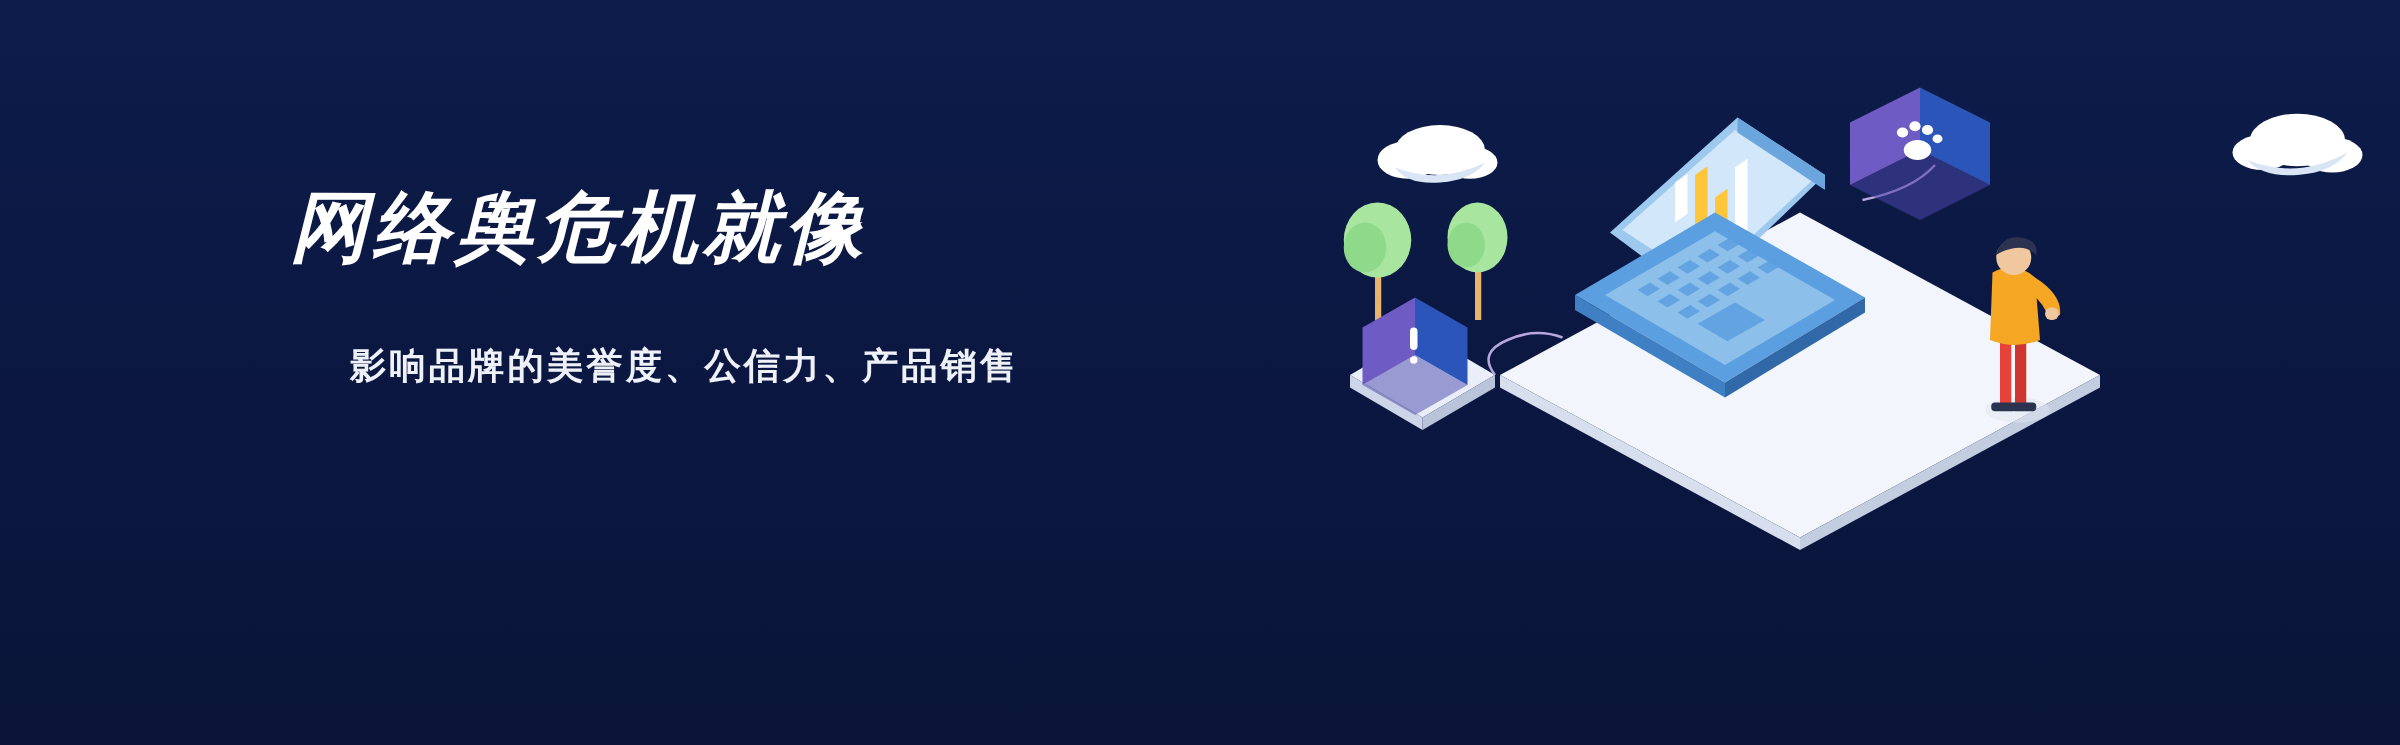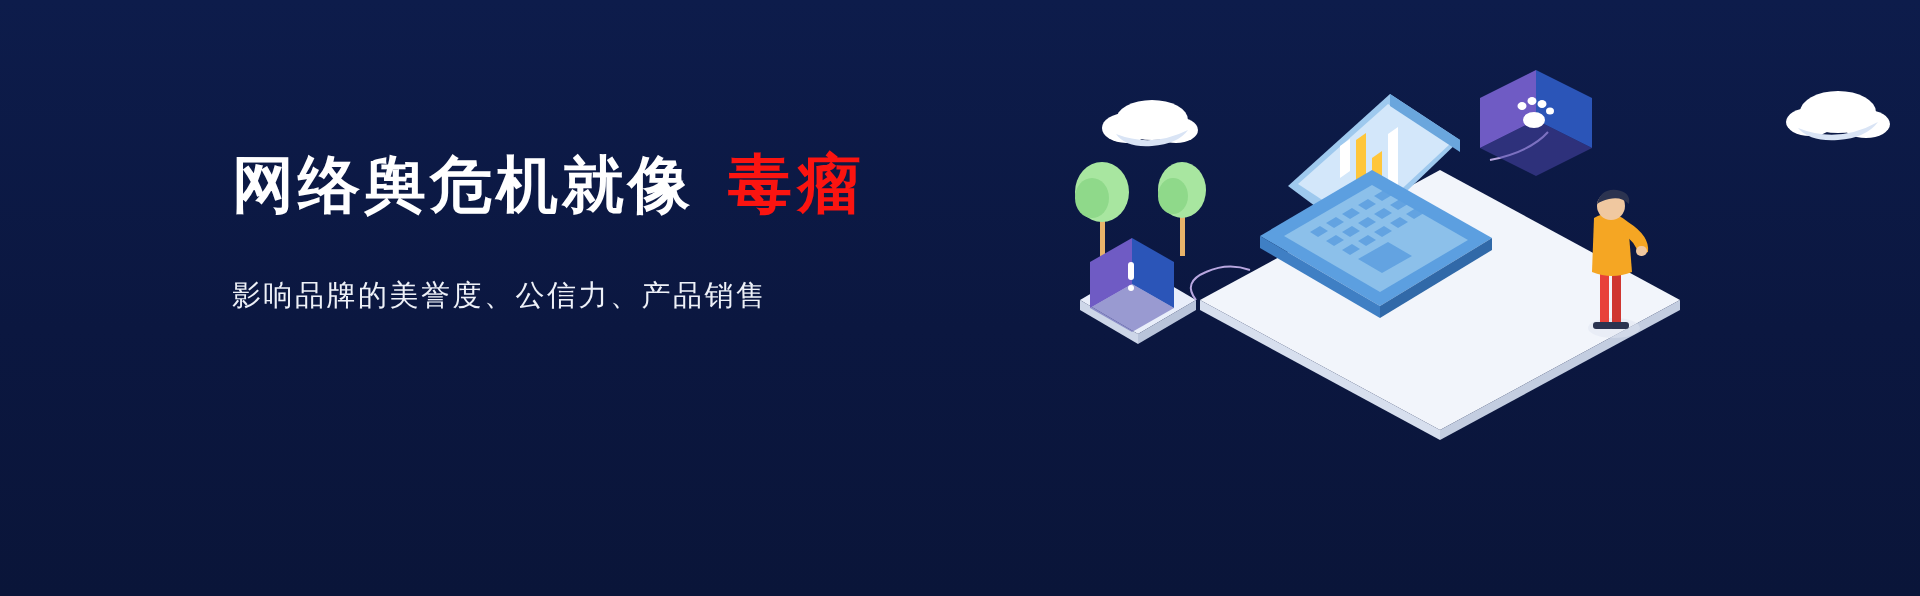--- a/index.html
+++ b/index.html
@@ -19,55 +19,56 @@
   .copy { position:absolute; left:232px; top:150px; width:760px; }
 
   .headline {
     font-size:62px;
     line-height:1.08;
     font-weight:700;
     color:#ffffff;
     letter-spacing:4px;
     white-space:nowrap;
     display:flex;
-    align-items:flex-end;
+    align-items:center;
+    font-style:italic;
   }
   .headline .accent {
     color:#fb1410;
     font-weight:800;
     margin-left:34px;
     letter-spacing:5px;
     font-size:64px;
   }
 
   .sub { margin-top:62px; }
   .sub-line {
     font-size:29px;
     line-height:1.0;
     color:#eef1f8;
     letter-spacing:2.5px;
-    font-weight:400;
+    font-weight:700;
     white-space:nowrap;
+    margin-left:48px;
   }
   .sub-line + .sub-line { margin-top:33px; }
 
   
   .art { position:absolute; left:1020px; top:0; width:900px; height:596px; }
   .art svg { display:block; }
 </style>
 </head>
 <body>
 
 <div class="banner">
 
   <div class="copy">
 
     <div class="headline">
       <span>网络舆危机就像</span>
-      <span class="accent">毒瘤</span>
     </div>
 
     <div class="sub">
       <div class="sub-line">影响品牌的美誉度、公信力、产品销售</div>
     </div>
 
   </div>
 
   <div class="art">
     <svg width="900" height="596" viewBox="0 0 900 596" xmlns="http://www.w3.org/2000/svg">

